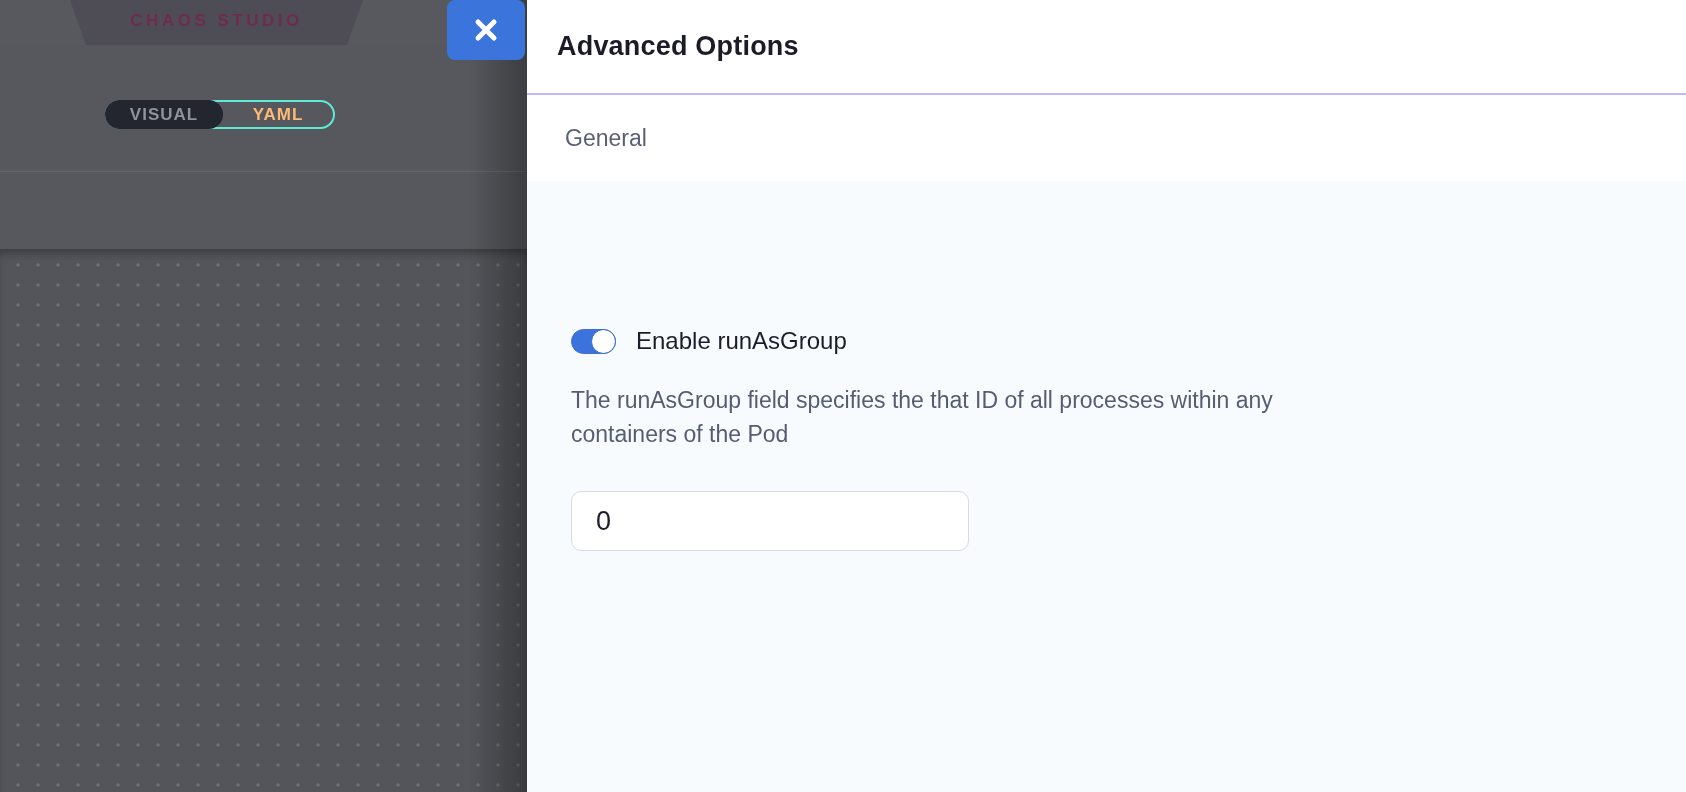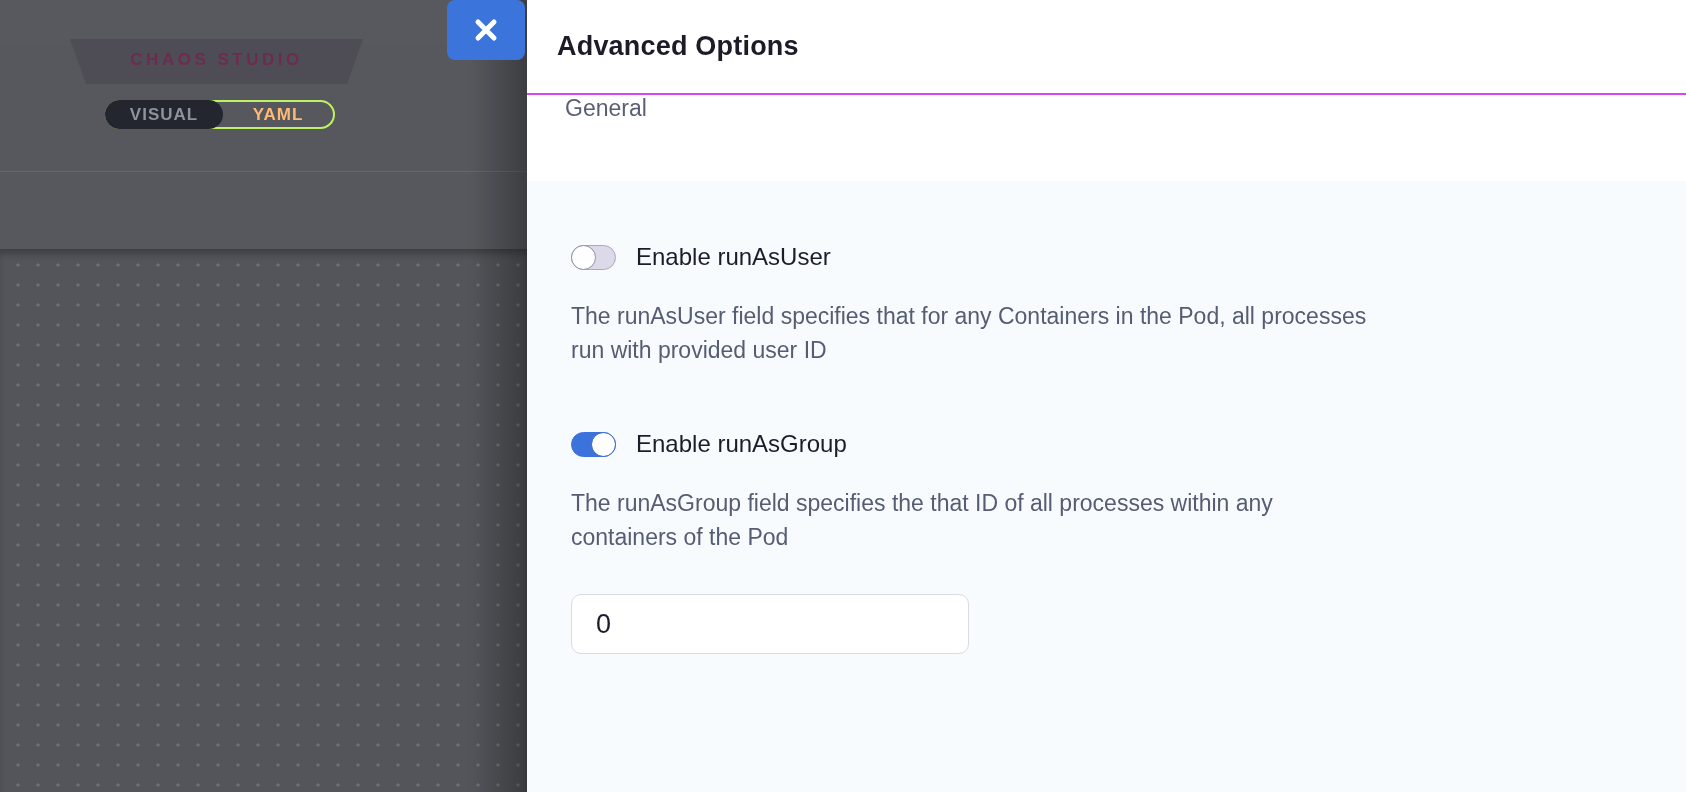--- a/index.html
+++ b/index.html
@@ -5,64 +5,64 @@
   * { margin:0; padding:0; box-sizing:border-box; }
   html,body { width:1686px; height:792px; overflow:hidden; background:#53555a;
               font-family:"Liberation Sans", sans-serif; }
   .screen { position:relative; width:1686px; height:792px; }
 
   
   .left-panel { position:absolute; left:0; top:0; width:527px; height:792px; background:#56585d; overflow:hidden; }
   .app-header { position:absolute; left:0; top:0; width:527px; height:45px; background:#57595e; }
   .banner { position:absolute; left:70px; top:0; width:293px; height:45px; background:#4e4d55;
             clip-path:polygon(0 0, 100% 0, calc(100% - 16px) 100%, 16px 100%);
-            display:flex; align-items:center; justify-content:center;margin-top:39px; }
+            display:flex; align-items:center; justify-content:center; }
   .banner-text { color:#6f2b4f; font-size:17px; font-weight:bold; letter-spacing:3.5px; padding-bottom:4px; }
   .toggle-row { position:absolute; left:105px; top:100px; }
-  .segmented { display:flex; align-items:center; width:230px; height:29px; border:2px solid #bef264; border-radius:15px; }
+  .segmented { display:flex; align-items:center; width:230px; height:29px; border:2px solid #5eead4; border-radius:15px; }
   .seg { height:29px; margin:-2px 0; display:flex; align-items:center; justify-content:center;
          font-size:17px; font-weight:bold; letter-spacing:1px; }
   .seg-active { width:118px; margin-left:-2px; background:#23252f; border-radius:15px; color:#8e929c; }
   .seg-plain { flex:1; color:#fdba74; }
   .toolbar-line { position:absolute; left:0; top:171px; width:527px; height:1px; background:#64666b; }
   .canvas-dots { position:absolute; left:0; top:249px; width:527px; height:543px; background-color:#53555a;
                  background-image:radial-gradient(#6d7075 1.5px, transparent 1.7px);
                  background-size:20px 20px; background-position:8px 6px;
                  box-shadow:inset 0 7px 9px -3px rgba(0,0,0,0.30); }
   .edge-shadow { position:absolute; right:0; top:0; width:58px; height:792px; pointer-events:none;
                  background:linear-gradient(to right, rgba(0,0,0,0), rgba(0,0,0,0.30)); }
 
   
   .close-btn { position:absolute; left:447px; top:0; width:78px; height:60px; background:#3b74da;
                border:none; border-radius:8px; cursor:pointer; display:flex; align-items:center; justify-content:center; }
   .close-btn svg { display:block; }
 
   
   .drawer { position:absolute; left:527px; top:0; width:1159px; height:792px; background:#ffffff; }
-  .drawer-header { height:95px; padding:31px 0 0 30px; border-bottom:2px solid #d946ef; }
+  .drawer-header { height:95px; padding:31px 0 0 30px; border-bottom:2px solid #c4b5fd; }
   .drawer-title { font-size:27px; font-weight:600; color:#1b1c27; letter-spacing:0.2px; }
   .tab-bar { height:86px; padding-left:19px; display:flex; align-items:center; background:#ffffff; }
-  .tab { position:relative; height:86px; display:flex; align-items:flex-start; padding:0 19px; margin-right:12px;
+  .tab { position:relative; height:86px; display:flex; align-items:center; padding:0 19px; margin-right:12px;
          font-size:23px; color:#5a5f76; cursor:pointer; }
   .tab .tab-underline { display:none; position:absolute; left:0; bottom:0; width:100%; height:5px;
                         background:#3a70da; border-radius:3px; }
   .tab.on { color:#414659; }
   .tab.on .tab-underline { display:block; }
   .drawer-content { height:611px; background:#f8fbfe; padding:63px 40px 0 44px; }
 
   .field-row { display:flex; align-items:center; height:26px; }
   .switch { position:relative; width:45px; height:25px; border-radius:13px; background:#dcdae8;
             border:1px solid #aaa7c0; cursor:pointer; flex:0 0 45px; }
   .switch .knob { position:absolute; left:-1px; top:-1px; width:25px; height:25px; border-radius:50%;
                   background:#ffffff; border:1.5px solid #8f8ca8; }
   .switch.on { background:#3b72dc; border-color:#3b72dc; }
   .switch.on .knob { left:auto; right:-1px; border-color:#2f62c8; }
   .field-label { margin-left:20px; font-size:24px; color:#1c1d2a; cursor:default; }
   .field-desc { margin-top:29px; font-size:23px; line-height:34px; color:#565c72; }
-  .field-2 { margin-top:64px; }
+  .field-2 { margin-top:84px; }
   .num-input { display:block; margin-top:40px; width:398px; height:60px; background:#ffffff;
                border:1.5px solid #d9dbe4; border-radius:10px; padding:0 0 0 24px;
                font-family:"Liberation Sans", sans-serif; font-size:27px; color:#1c1d2a; outline:none; }
 </style>
 </head>
 <body>
 
 <div class="screen">
 
   <div class="left-panel">
@@ -97,32 +97,20 @@
 
     <div class="tab-bar">
       <div class="tab">
         <span>General</span>
 
       </div>
     </div>
 
     <div class="drawer-content">
 
-      <div class="field field-1">
-        <div class="field-row">
-          <span class="switch">
-            <span class="knob"></span>
-          </span>
-          <span class="field-label">Enable runAsUser</span>
-        </div>
-        <div class="field-desc">
-          <div>The runAsUser field specifies that for any Containers in the Pod, all processes</div>
-          <div>run with provided user ID</div>
-        </div>
-      </div>
 
       <div class="field field-2">
         <div class="field-row">
           <span class="switch on">
             <span class="knob"></span>
           </span>
           <span class="field-label">Enable runAsGroup</span>
         </div>
         <div class="field-desc">
           <div>The runAsGroup field specifies the that ID of all processes within any</div>

